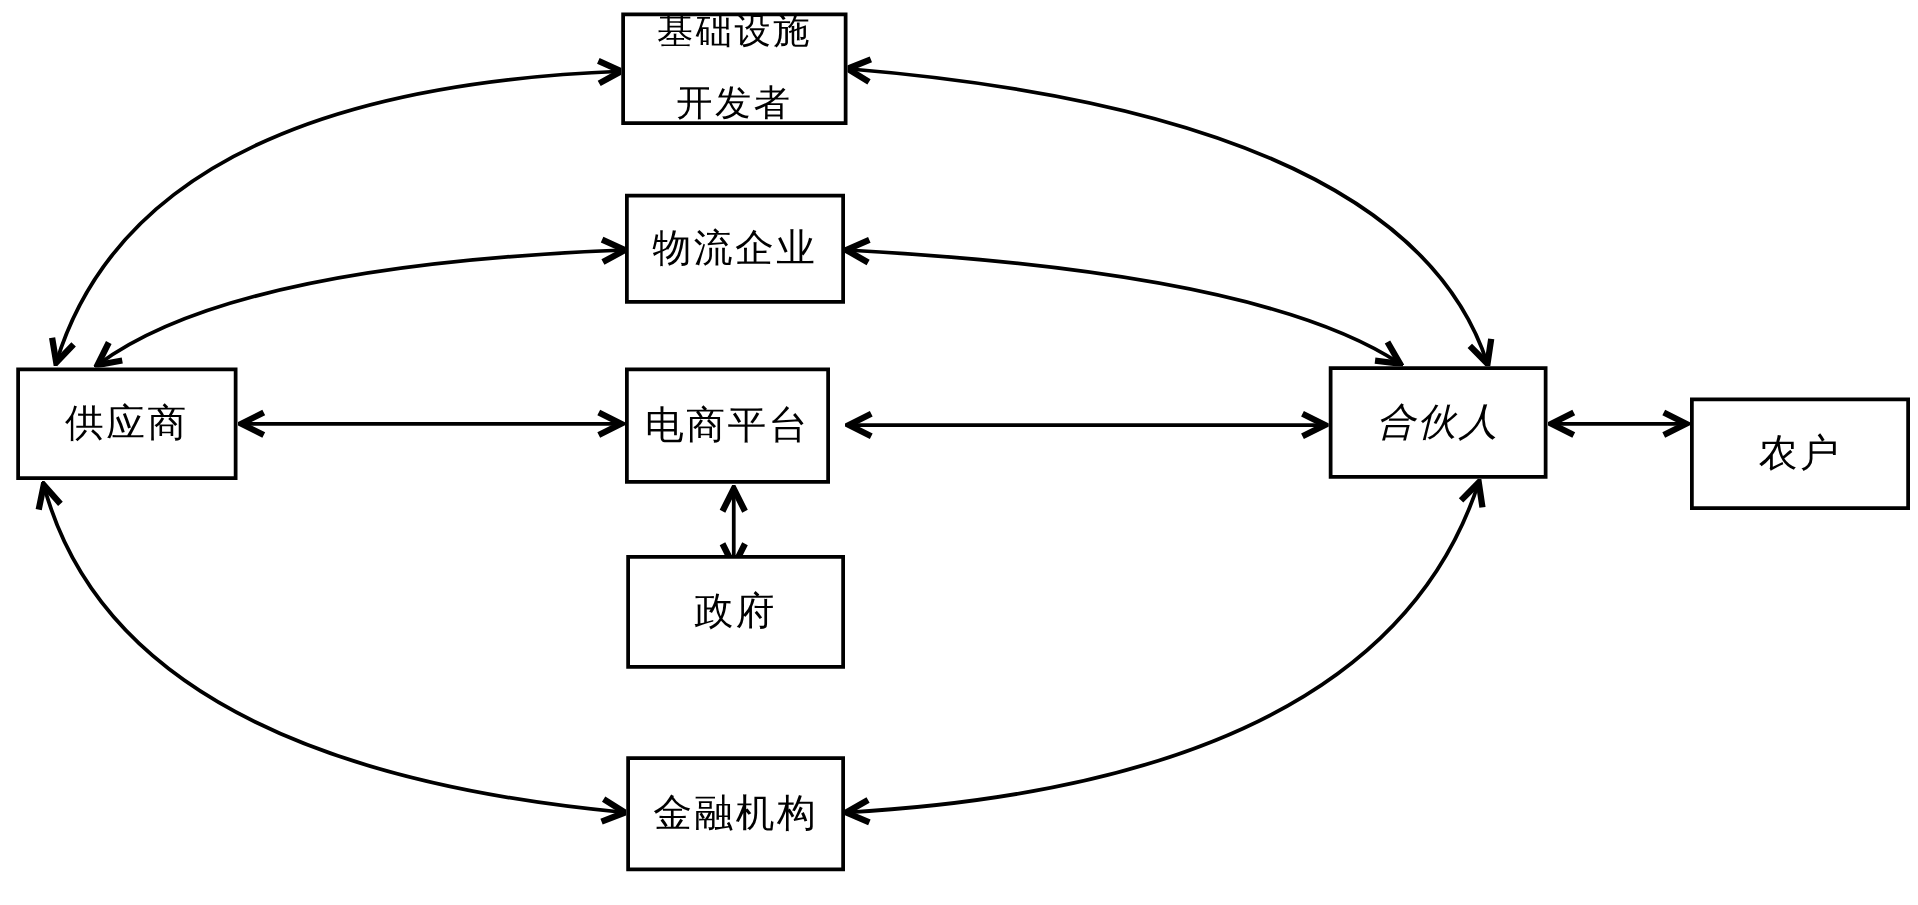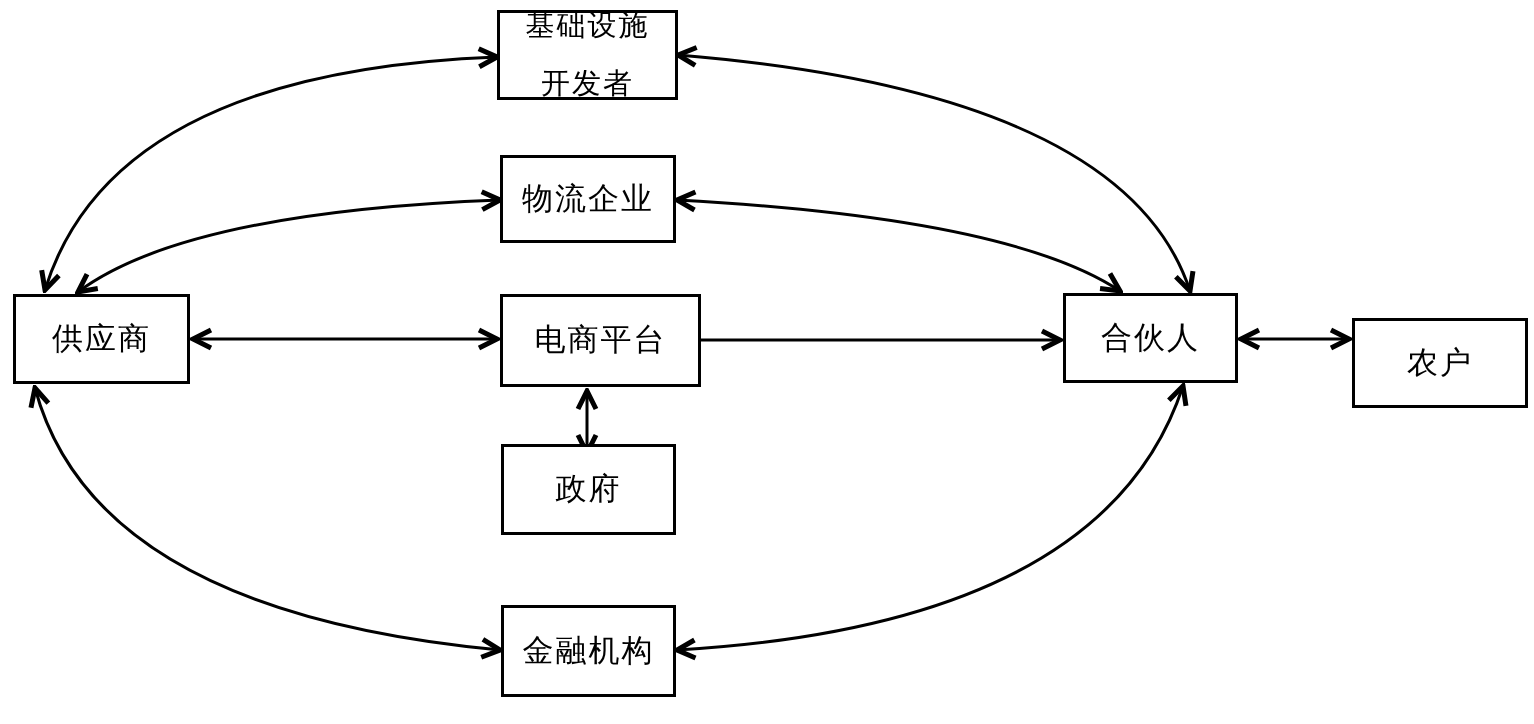--- a/index.html
+++ b/index.html
@@ -71,37 +71,37 @@
 
   <div class="node" style="left:497px; top:10px; width:181px; height:90px; font-size:29px;gap:20px;">
     <span>基础设施</span>
     <span>开发者</span>
   </div>
 
   <div class="node" style="left:500px; top:155px; width:176px; height:88px;">
     <span>物流企业</span>
   </div>
 
-  <div class="node" style="left:500px; top:294px; width:201px; height:93px;font-family:Liberation Serif, serif;">
+  <div class="node" style="left:500px; top:294px; width:164px; height:93px;font-family:Liberation Serif, serif;">
     <span>电商平台</span>
   </div>
 
   <div class="node" style="left:501px; top:444px; width:175px; height:91px;">
     <span>政府</span>
   </div>
 
   <div class="node" style="left:501px; top:605px; width:175px; height:92px;">
     <span>金融机构</span>
   </div>
 
   <div class="node" style="left:13px; top:294px; width:177px; height:90px;">
     <span>供应商</span>
   </div>
 
-  <div class="node" style="left:1063px; top:293px; width:175px; height:90px;">
+  <div class="node" style="left:1063px; top:293px; width:175px; height:90px;font-style:italic;">
     <span>合伙人</span>
   </div>
 
   <div class="node" style="left:1352px; top:294px; width:176px; height:90px;margin-top:24px;">
     <span>农户</span>
   </div>
 
 </div>
 
 </body></html>

